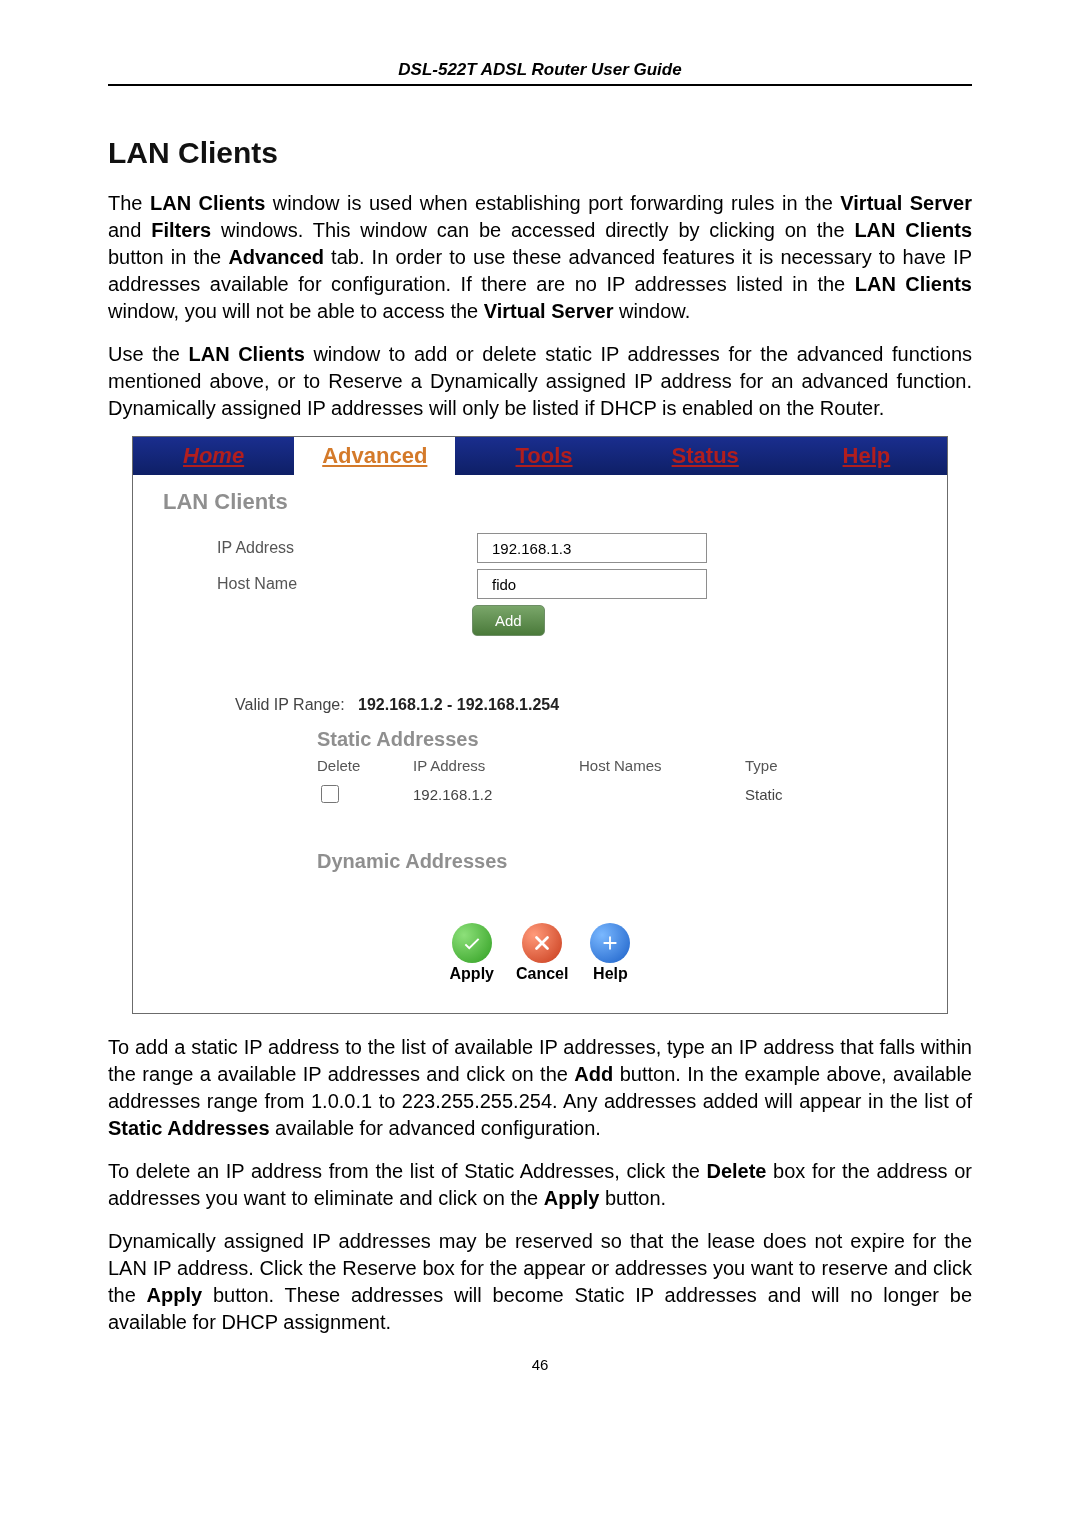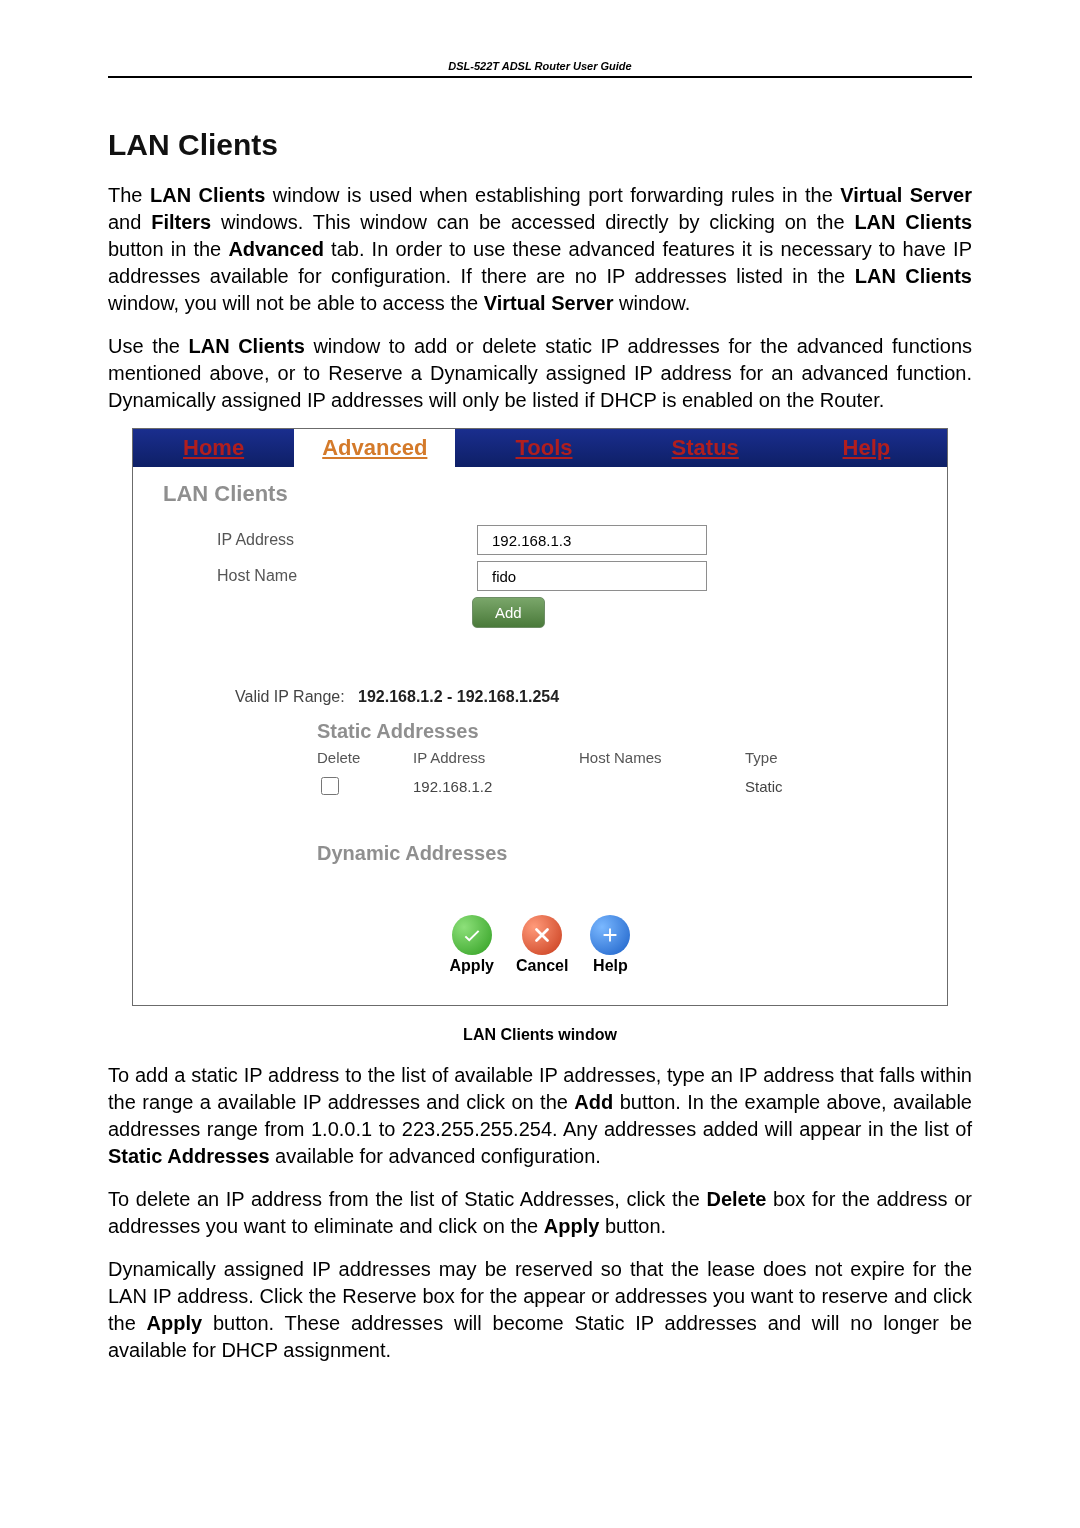--- a/index.html
+++ b/index.html
@@ -11,21 +11,21 @@
     color: #000;
   }
   .page {
     width: 1080px;
     padding: 60px 108px 40px 108px;
     box-sizing: border-box;
   }
   .header-title {
     font-style: italic;
     font-weight: bold;
-    font-size: 11px;
+    font-size: 17px;
     text-align: center;
     margin-bottom: 4px;
   }
   hr.rule {
     border: none;
     border-top: 2px solid #000;
     margin: 0 0 50px 0;
   }
   h1.section {
     font-size: 30px;
@@ -62,21 +62,21 @@
     display: flex;
     align-items: center;
     justify-content: center;
     text-decoration: underline;
   }
   .nav .tab.active {
     background: #ffffff;
     color: #d47a2a;
     text-decoration: underline;
   }
-  .nav .tab.home   { color: #b11e1e; }
+  .nav .tab.home   { color: #b11e1e; font-style: italic; }
   .nav .tab.tools  { color: #b11e1e; margin-left: 8px; }
   .nav .tab.status { color: #b11e1e; }
   .nav .tab.help   { color: #b11e1e; }
   .content {
     padding: 10px 24px 30px 24px;
     font-size: 16px;
     color: #444;
   }
   .page-title {
     color: #8f8f8f;
@@ -286,27 +286,27 @@
             <svg viewBox="0 0 24 24">
                 <path fill="#fff" d="M11 5h2v14h-2zM5 11h14v2H5z"></path>
               </svg>
           </div>
           <span>Help</span>
         </div>
       </div>
     </div>
   </div>
 
-  <div class="figcap">LAN Clients window</div>
 
   <p class="body">
     <span>To add a static IP address to the list of available IP addresses, type an IP address that falls within the range a available IP addresses and click on the </span><b>Add</b><span> button. In the example above, available addresses range from 1.0.0.1 to 223.255.255.254. Any addresses added will appear in the list of </span><b>Static Addresses</b><span> available for advanced configuration.</span>
   </p>
 
   <p class="body">
     <span>To delete an IP address from the list of Static Addresses, click the </span><b>Delete</b><span> box for the address or addresses you want to eliminate and click on the </span><b>Apply</b><span> button.</span>
   </p>
 
   <p class="body">
     <span>Dynamically assigned IP addresses may be reserved so that the lease does not expire for the LAN IP address. Click the Reserve box for the appear or addresses you want to reserve and click the </span><b>Apply</b><span> button. These addresses will become Static IP addresses and will no longer be available for DHCP assignment.</span>
   </p>
 
+  <div class="pagenum">46</div>
 </div>
 
 </body></html>

